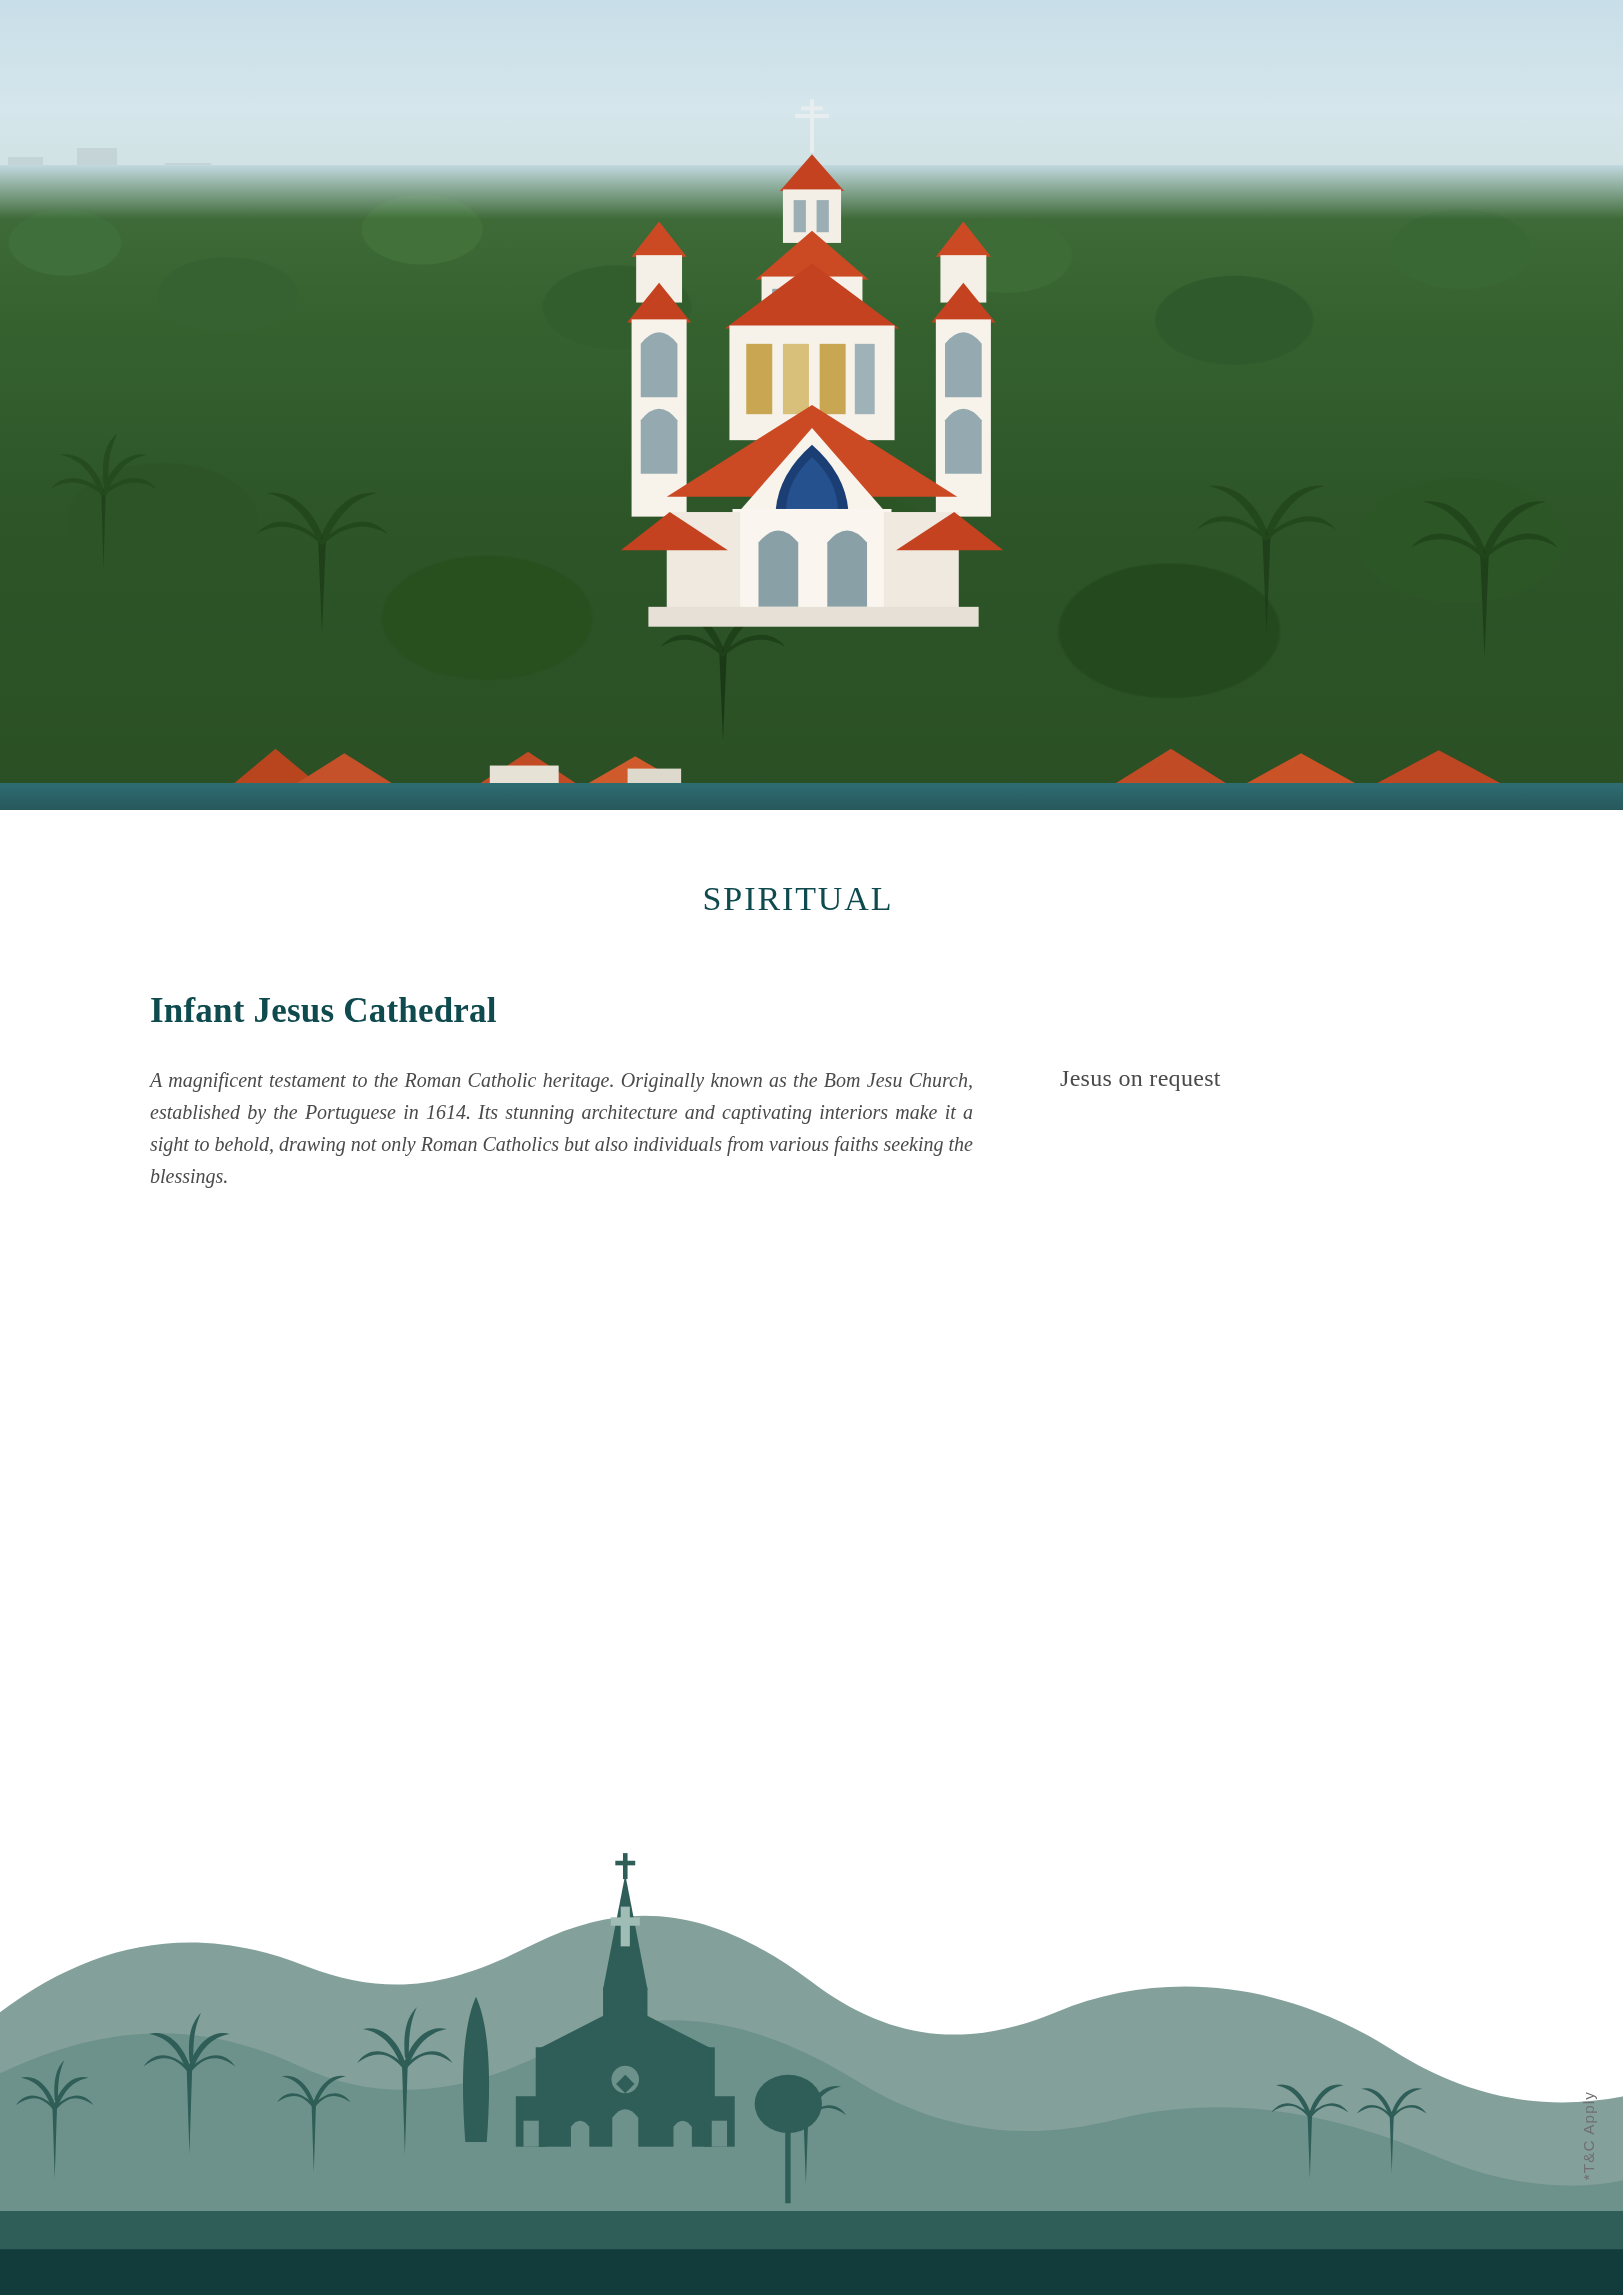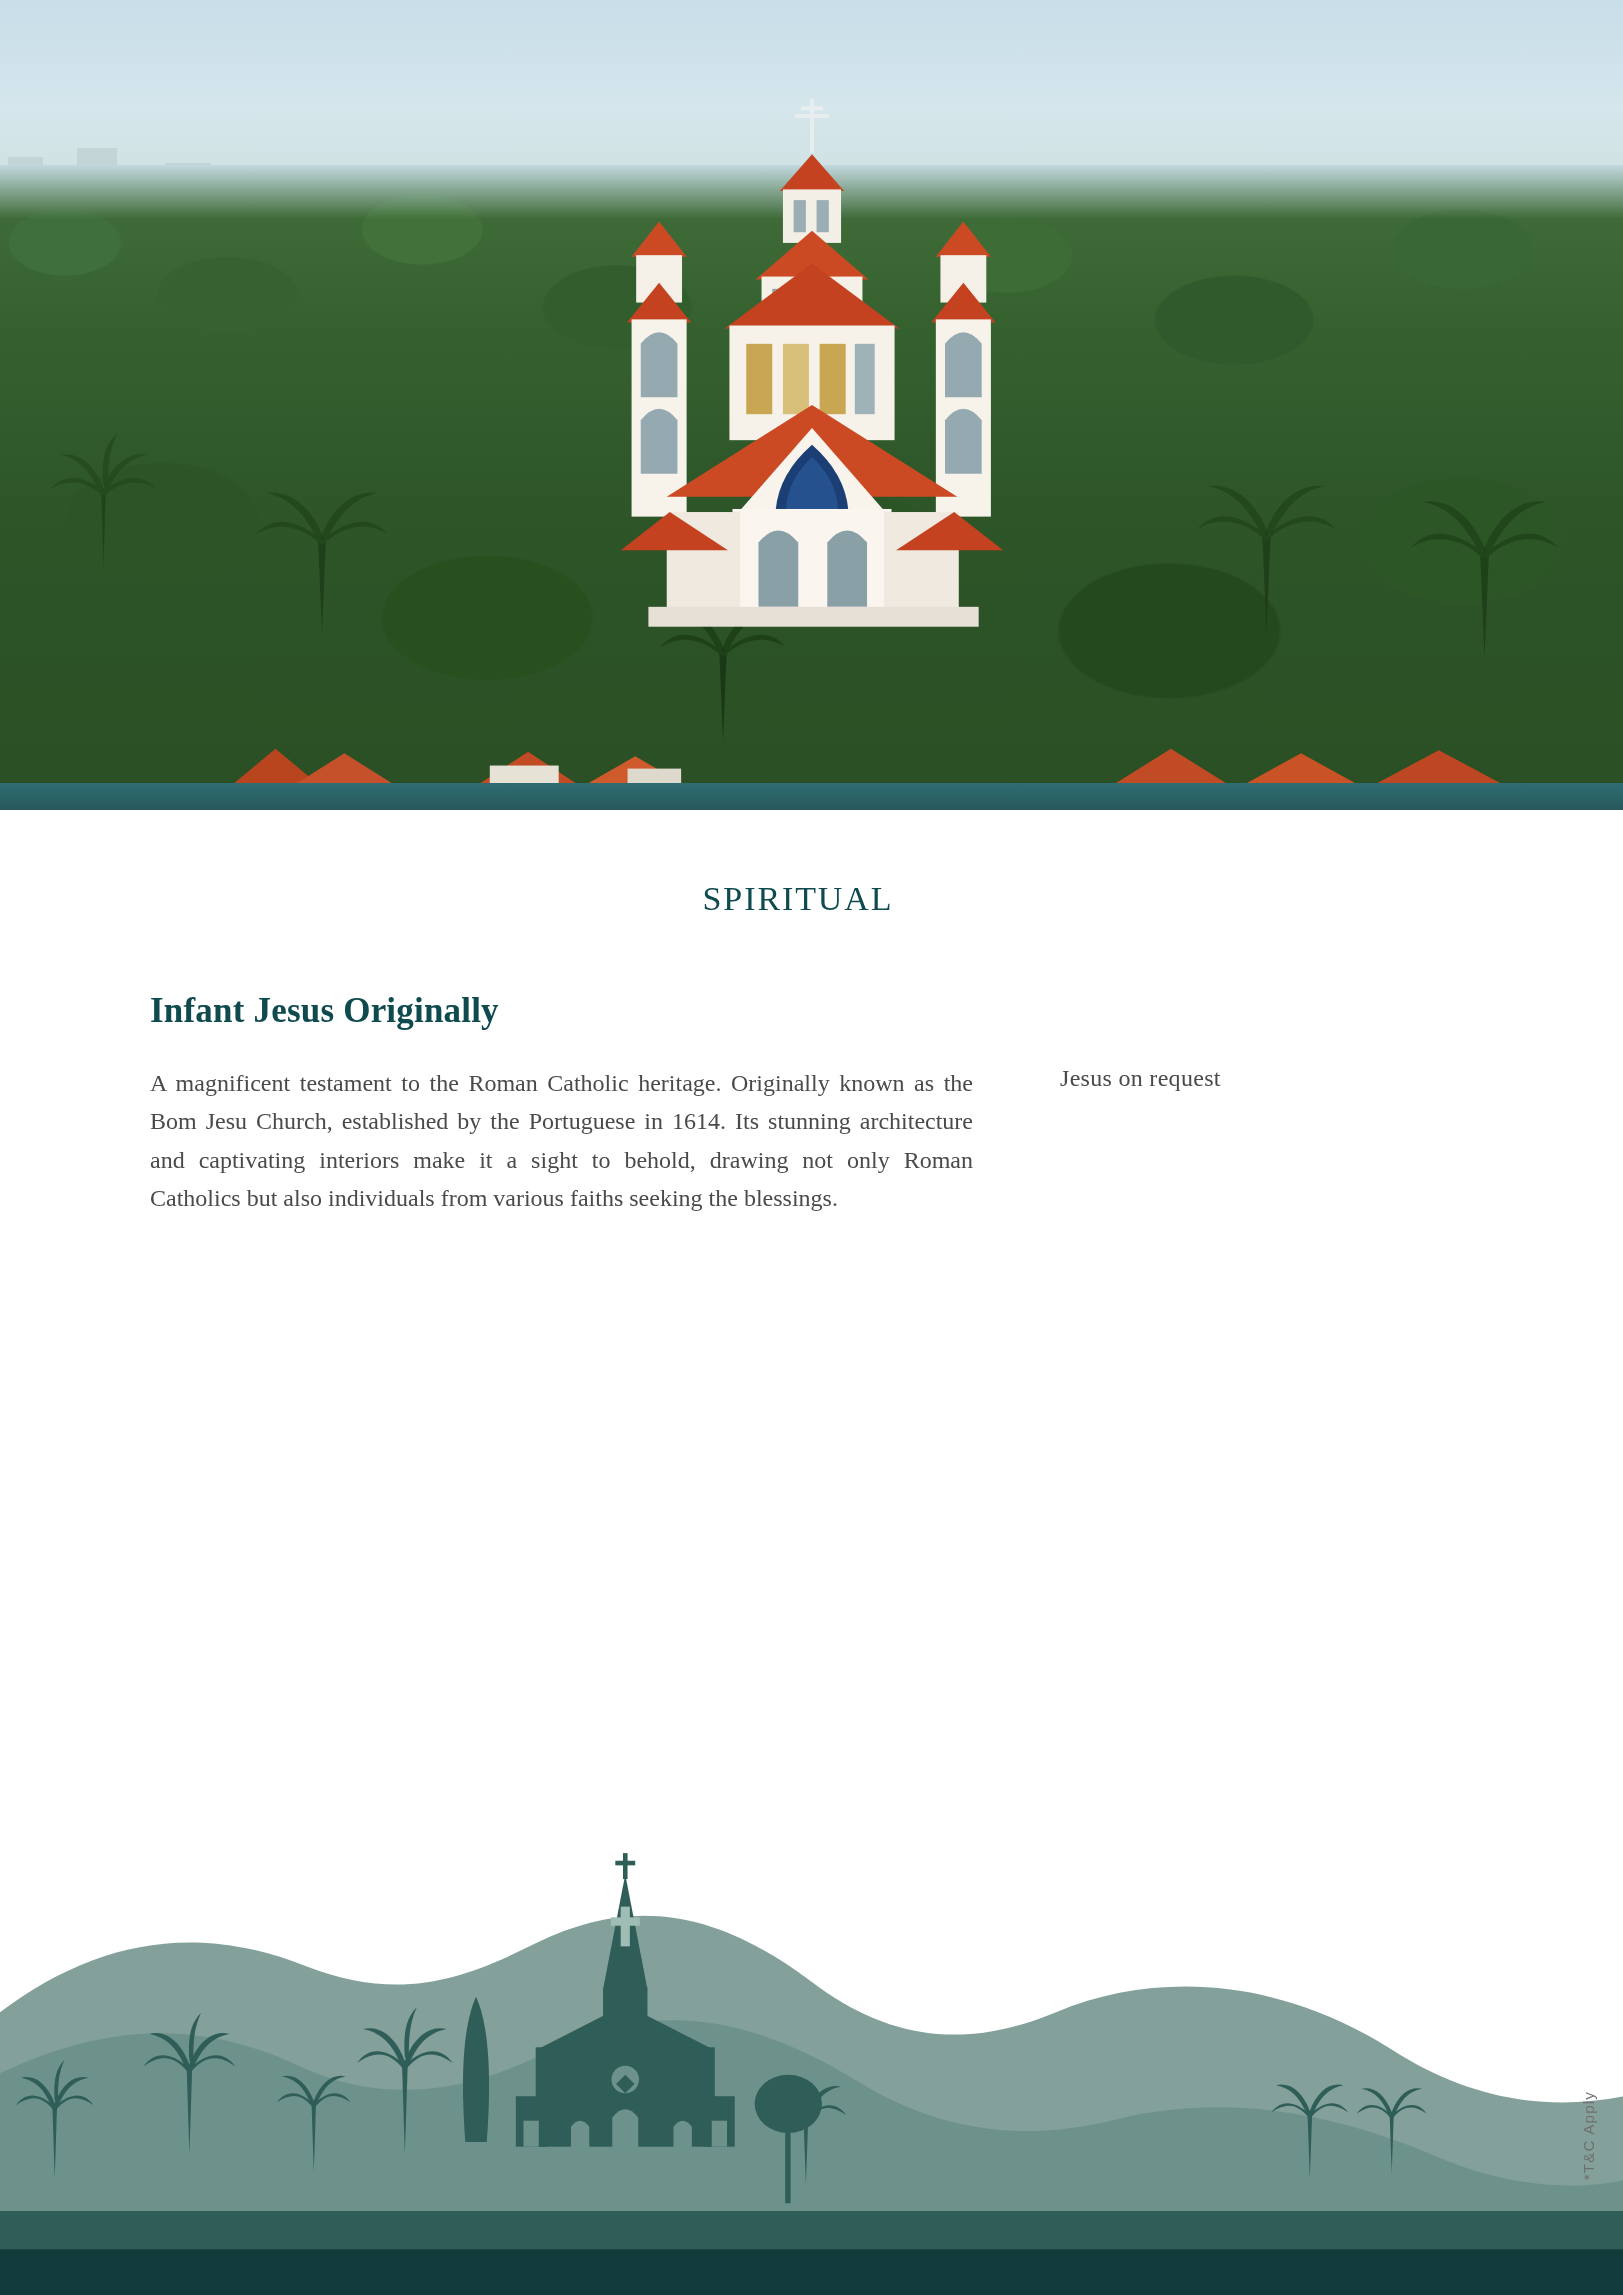--- a/index.html
+++ b/index.html
@@ -130,24 +130,25 @@
     font-weight: 700;
     color: #0f4a4f;
     letter-spacing: 0.2px;
   }
 
   .item-desc {
     position: absolute;
     left: 150px;
     top: 1064px;
     width: 823px;
-    font-size: 24px;
+    font-size: 20px;
     line-height: 1.6;
     color: #4a4a4a;
     text-align: justify;
+    font-style: italic;
   }
 
   .item-price {
     position: absolute;
     left: 1060px;
     top: 1065px;
     font-size: 24px;
     color: #4a4a4a;
     letter-spacing: 0.3px;
   }
@@ -311,21 +312,21 @@
     <polygon points="1790,90 1880,42 1970,90" fill="#bd4722"></polygon>
     <rect x="640" y="62" width="90" height="28" fill="#e7e2d6"></rect>
     <rect x="820" y="66" width="70" height="24" fill="#ded9cd"></rect>
   </svg>
 
   <div class="fence"></div>
 </div>
 
 <div class="section-title">SPIRITUAL</div>
 
-<div class="item-title">Infant Jesus Originally</div>
+<div class="item-title">Infant Jesus Cathedral</div>
 <div class="item-desc">A magnificent testament to the Roman Catholic heritage. Originally known as the Bom Jesu Church, established by the Portuguese in 1614. Its stunning architecture and captivating interiors make it a sight to behold, drawing not only Roman Catholics but also individuals from various faiths seeking the blessings.</div>
 <div class="item-price">Jesus on request</div>
 
 <svg class="footer-art" viewBox="0 0 2122 620" preserveAspectRatio="none">
 
   <path d="M0 250 C120 160 250 130 400 190 C520 236 600 210 700 160 C830 96 940 120 1060 210 C1160 286 1260 300 1380 250 C1520 192 1680 210 1820 300 C1920 364 2020 380 2122 360 L2122 620 L0 620 Z" fill="#83a09a"></path>
 
   <path d="M0 330 C140 264 260 260 390 320 C500 372 610 356 720 300 C860 230 990 260 1120 340 C1230 408 1340 420 1460 390 C1600 356 1740 380 1880 440 C1960 474 2050 486 2122 470 L2122 620 L0 620 Z" fill="#6d928b"></path>
 
   <g fill="#2f5d58">

